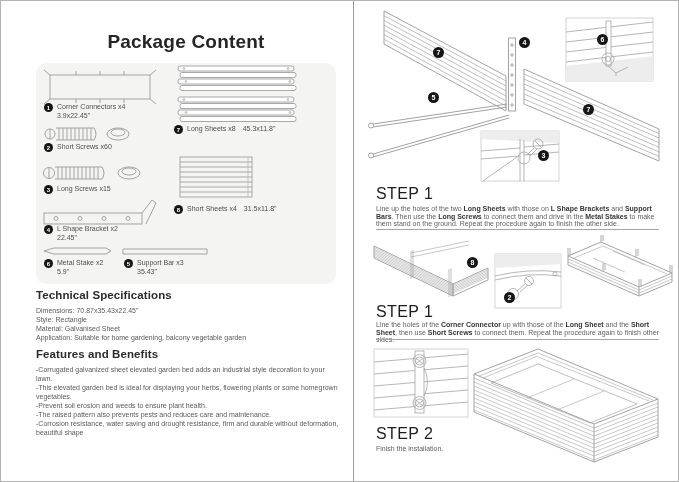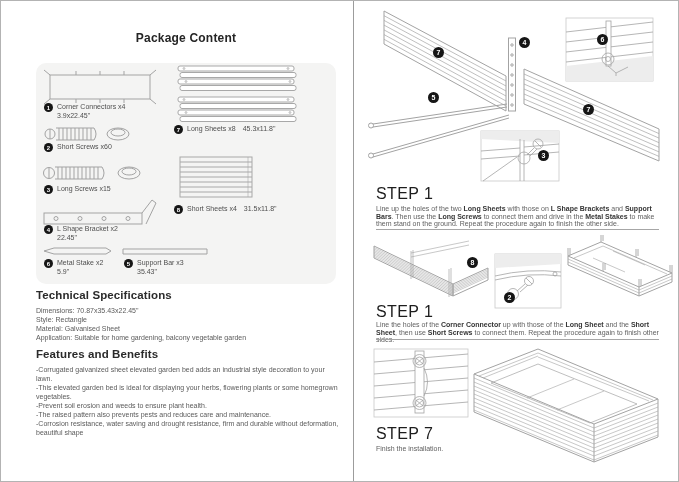--- a/index.html
+++ b/index.html
@@ -2,21 +2,21 @@
 <html><head>
 <meta charset="utf-8">
 <style>
   html,body{margin:0;padding:0;background:#fff;}
   .page{position:relative;width:679px;height:482px;background:#fff;border:1px solid #b3b3b3;
         box-sizing:border-box;font-family:"Liberation Sans","DejaVu Sans",sans-serif;overflow:hidden;}
   .abs{position:absolute;}
   .divider{position:absolute;left:352px;top:0;width:1px;height:482px;background:#9c9c9c;}
   
   .pkg-title{position:absolute;left:35px;top:30px;width:300px;text-align:center;margin:0;
-             font-size:12px;font-weight:700;color:#252525;letter-spacing:.2px;}
+             font-size:19px;font-weight:700;color:#252525;letter-spacing:.2px;}
   .panel{position:absolute;left:35px;top:62px;width:300px;height:221px;background:#f4f4f3;border-radius:10px;}
   .pkg-item{position:absolute;display:flex;gap:4px;font-size:7px;color:#4f4f4f;line-height:8px;}
   .num{width:9px;height:9px;border-radius:50%;background:#161616;color:#fff;font-size:6px;font-weight:700;
        display:inline-flex;align-items:center;justify-content:center;flex:none;margin-top:0px;}
   .pkg-text{display:flex;flex-direction:column;gap:1px;}
   .pkg-text.row{flex-direction:row;gap:7px;}
   .sec-block{position:absolute;left:35px;width:305px;}
   h2.sec{font-size:11.5px;font-weight:700;color:#2b2b2b;margin:0 0 5px 0;letter-spacing:.1px;}
   .spec-line,.feat-line{font-size:7px;line-height:9px;color:#5a5a5a;margin:0;}
   
@@ -310,15 +310,15 @@
       <path d="M5,37 L69,12 L189,62 L125,87 Z" fill="#ffffff"></path>
       <path d="M5,37 L5,75 L125,125 L125,87 M125,125 L189,100 L189,62"></path>
       <path stroke-width=".6" d="M5,41 L125,91 M5,45 L125,95 M5,49 L125,99 M5,53 L125,103 M5,57 L125,107 M5,61 L125,111 M5,65 L125,115 M5,69 L125,119 M5,73 L125,123"></path>
       <path stroke-width=".6" d="M125,91 L189,66 M125,95 L189,70 M125,99 L189,74 M125,103 L189,78 M125,107 L189,82 M125,111 L189,86 M125,115 L189,90 M125,119 L189,94 M125,123 L189,98"></path>
       <path stroke-width=".6" d="M10,39 L69,16 M14,41 L69,19 M69,16 L184,63 M69,20 L180,64"></path>
       <path stroke-width=".7" d="M22,46 L69,27 L168,67 L121,86 Z"></path>
       <path stroke-width=".6" d="M58,61 L105,42 M88,73 L135,54"></path>
     </g>
   </svg>
 
-  <h2 class="steph" style="left:375px;top:424px">STEP 7</h2>
+  <h2 class="steph" style="left:375px;top:424px">STEP 2</h2>
   <p class="desc" style="left:375px;top:444px"><span>Finish the installation.</span></p>
 </div>
 
 </body></html>

